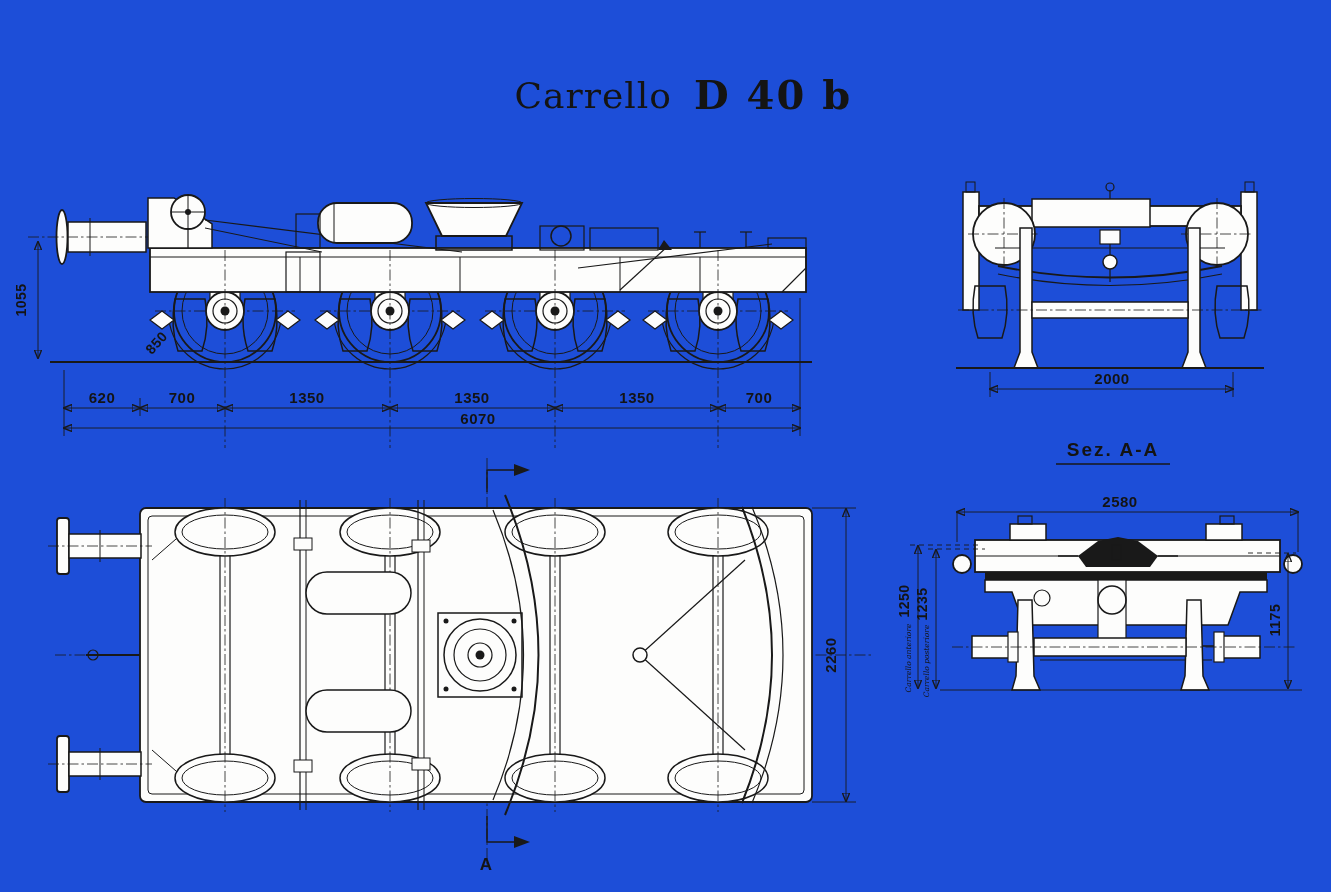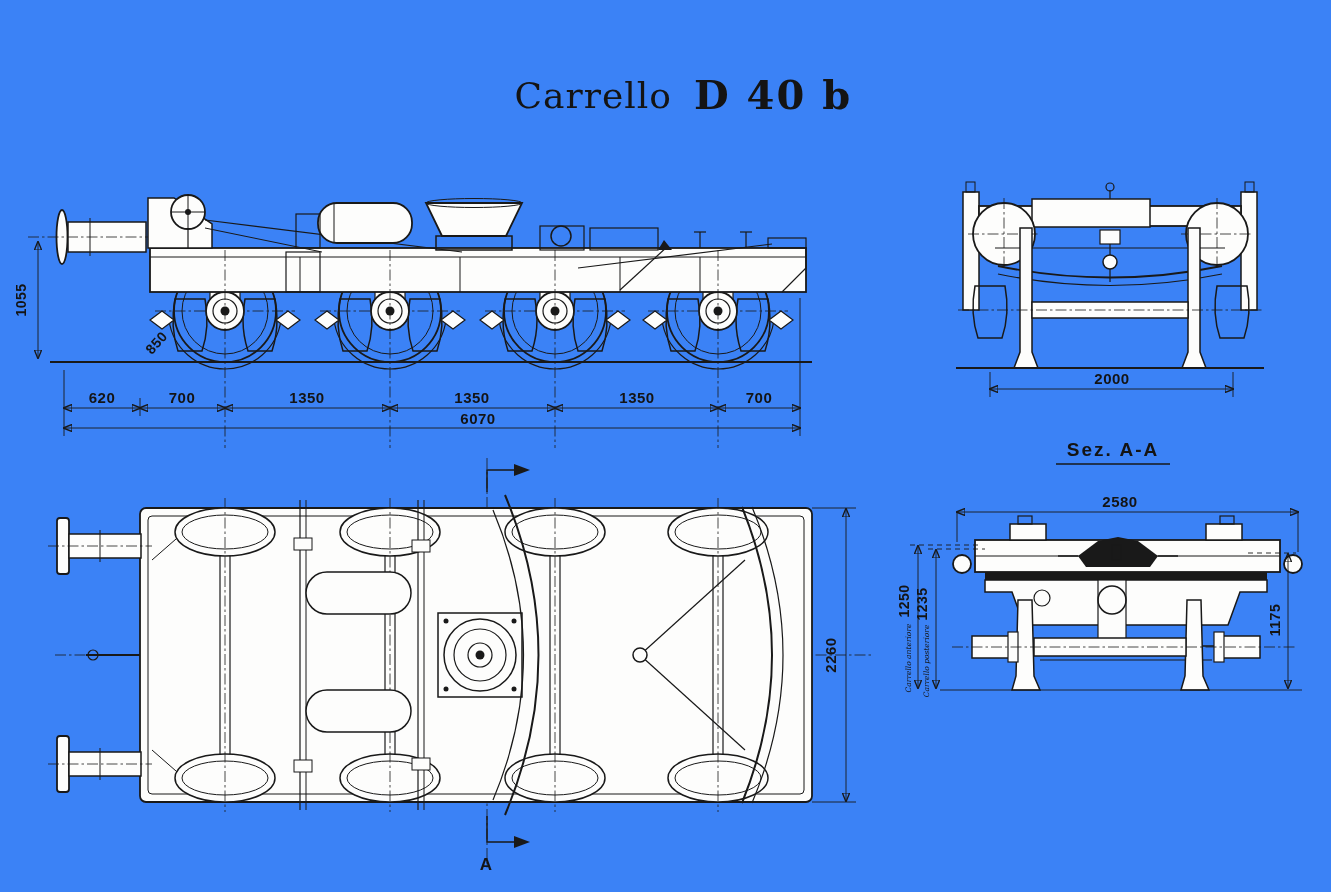--- a/index.html
+++ b/index.html
@@ -1,16 +1,16 @@
 <!DOCTYPE html>
 <html><head>
 <meta charset="utf-8">
 <style>
   html,body{margin:0;padding:0;background:#e8e8e8;}
-  #sheet{position:relative;width:1331px;height:892px;background:#3b82f6;margin:0 auto;overflow:hidden;
+  #sheet{position:relative;width:1331px;height:892px;background:#1d4ed8;margin:0 auto;overflow:hidden;
          font-family:"Liberation Sans",sans-serif;}
   svg{position:absolute;left:0;top:0;}
   
   .ln line,.ln path,.ln rect,.ln circle,.ln ellipse,.ln polygon,.ln polyline{
       stroke:#191919;fill:none;stroke-width:1.5;}
   .s2{stroke-width:2!important;} .s18{stroke-width:1.8!important;}
   .s12{stroke-width:1.2!important;} .s1{stroke-width:1!important;}
   .thin{stroke-width:.9!important;}
   .wf{fill:#fdfdfc!important;} .bf{fill:#191919!important;stroke:none!important;}
   .cl{stroke-width:.8!important;stroke-dasharray:11 3 2.5 3!important;}

